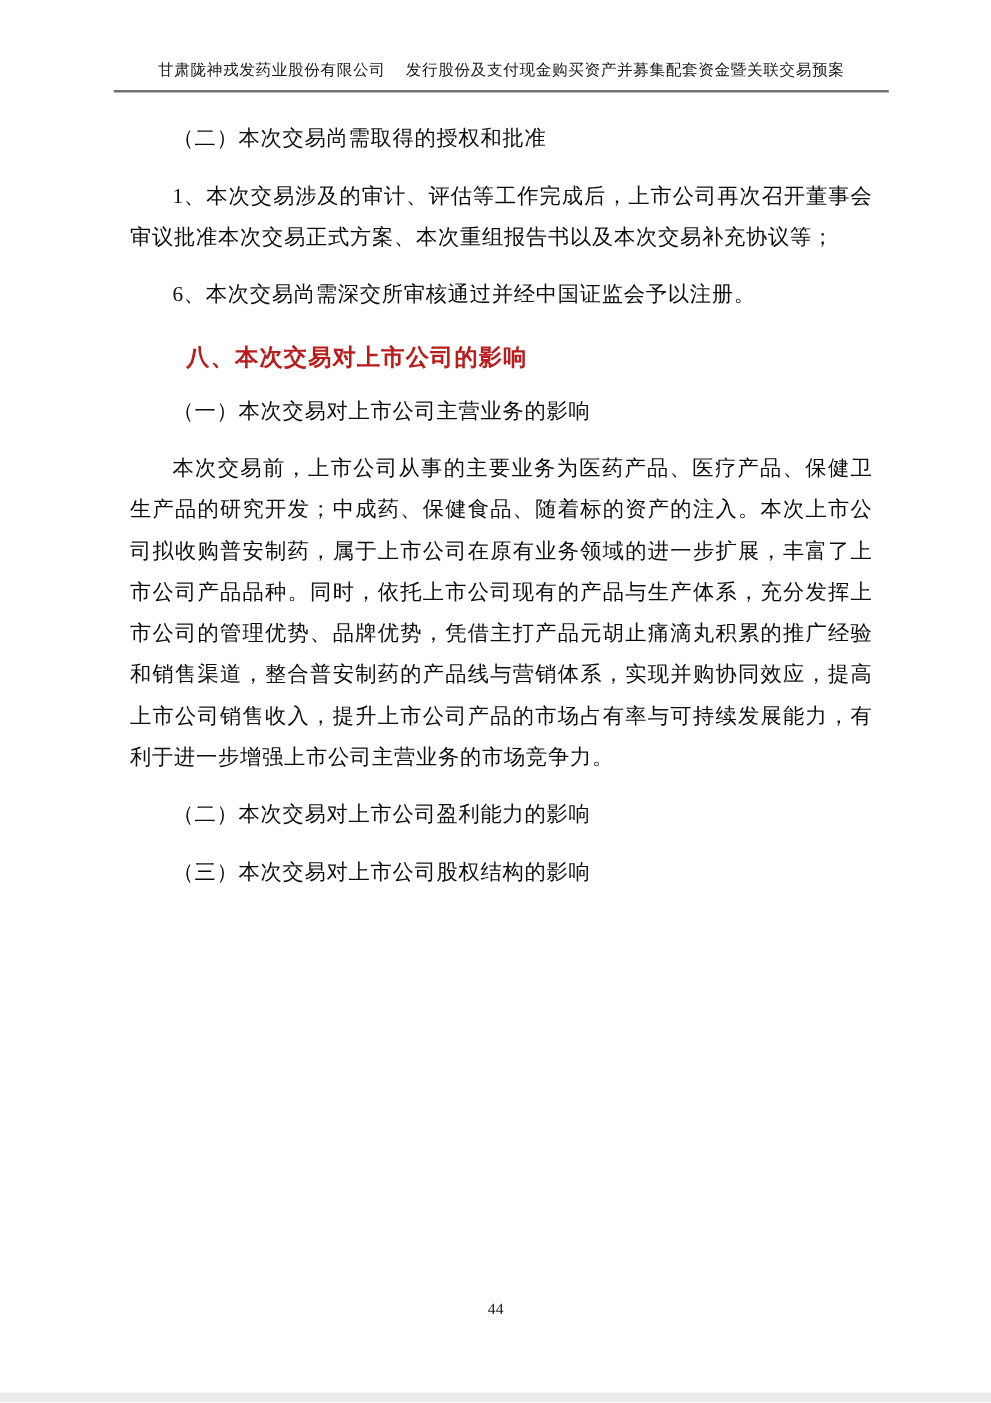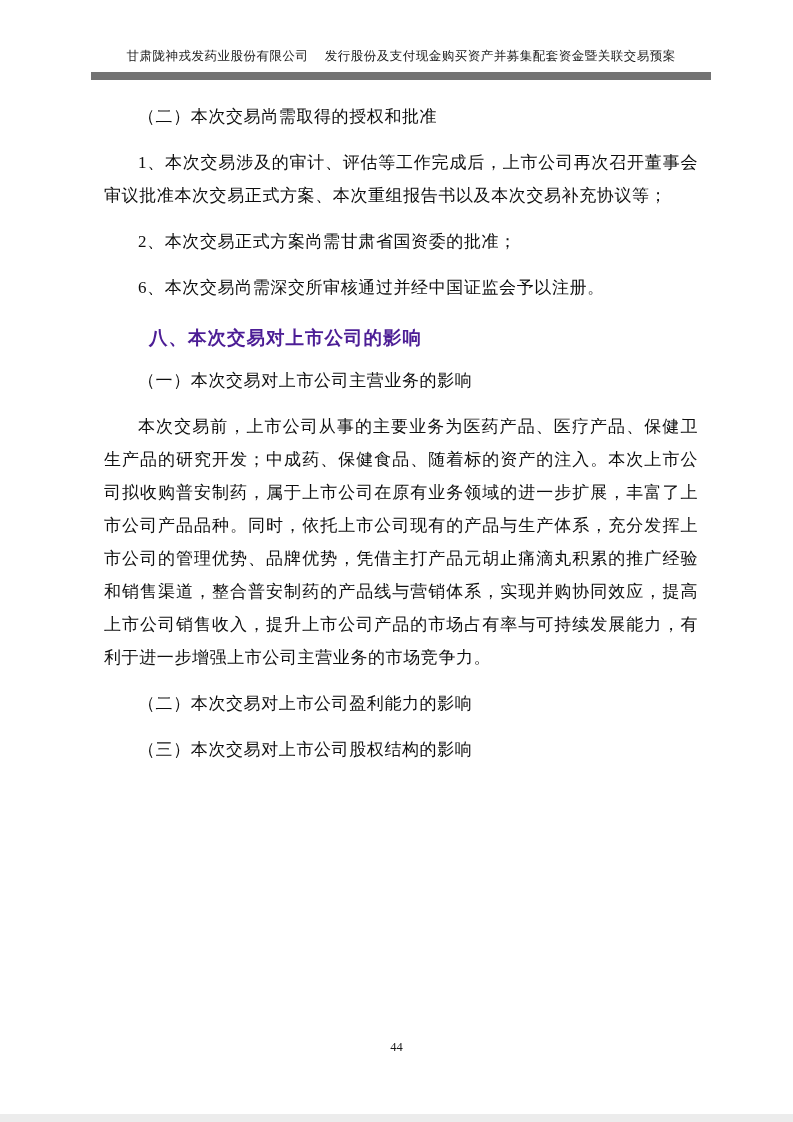--- a/index.html
+++ b/index.html
@@ -19,21 +19,21 @@
   .inner {
     padding: 46px 82px 0 91px;
   }
   
   .doc-header {
     font-size: 12.5px;
     line-height: 20px;
     text-align: center;
     letter-spacing: 0.5px;
     padding-bottom: 6px;
-    border-bottom: 8px solid #737373;
+    border-bottom: 2px solid #737373;
     color: #1a1a1a;
     white-space: nowrap;
   }
   .hdr-gap { display: inline-block; width: 1.3em; }
   
   .content {
     font-size: 17px;
     line-height: 33px;
     letter-spacing: 0.6px;
     text-align: justify;
@@ -47,21 +47,21 @@
   .item { text-indent: 2em; margin-top: 12px; }
   .item + .item { margin-top: 5px; }
   .chapter-heading {
     font-family: "Liberation Sans", "DejaVu Sans", sans-serif;
     font-size: 18.5px;
     font-weight: bold;
     line-height: 27px;
     letter-spacing: 1px;
     text-indent: 58px;
     margin: 20px 0 0 0;
-    color: #4c1d95;
+    color: #b91c1c;
   }
   .body-para { text-indent: 2em; margin-top: 9px; }
   .body-para.continues { text-align-last: justify; }
   
   .page-footer {
     position: absolute;
     left: 0;
     right: 0;
     top: 1038px;
     text-align: center;
@@ -87,21 +87,20 @@
     <header class="doc-header">
       <span>甘肃陇神戎发药业股份有限公司</span><span class="hdr-gap"></span><span>发行股份及支付现金购买资产并募集配套资金暨关联交易预案</span>
     </header>
 
     <main class="content">
 
       <p class="sub-heading tight" style="margin-top:20px">（二）本次交易尚需取得的授权和批准</p>
 
       <p class="item">1、本次交易涉及的审计、评估等工作完成后，上市公司再次召开董事会审议批准本次交易正式方案、本次重组报告书以及本次交易补充协议等；</p>
 
-      <p class="item">2、本次交易正式方案尚需甘肃省国资委的批准；</p>
 
 
       <p class="item">6、本次交易尚需深交所审核通过并经中国证监会予以注册。</p>
 
       <h1 class="chapter-heading">八、本次交易对上市公司的影响</h1>
 
       <p class="sub-heading">（一）本次交易对上市公司主营业务的影响</p>
 
       <p class="body-para">本次交易前，上市公司从事的主要业务为医药产品、医疗产品、保健卫生产品的研究开发；中成药、保健食品、随着标的资产的注入。本次上市公司拟收购普安制药，属于上市公司在原有业务领域的进一步扩展，丰富了上市公司产品品种。同时，依托上市公司现有的产品与生产体系，充分发挥上市公司的管理优势、品牌优势，凭借主打产品元胡止痛滴丸积累的推广经验和销售渠道，整合普安制药的产品线与营销体系，实现并购协同效应，提高上市公司销售收入，提升上市公司产品的市场占有率与可持续发展能力，有利于进一步增强上市公司主营业务的市场竞争力。</p>
 

